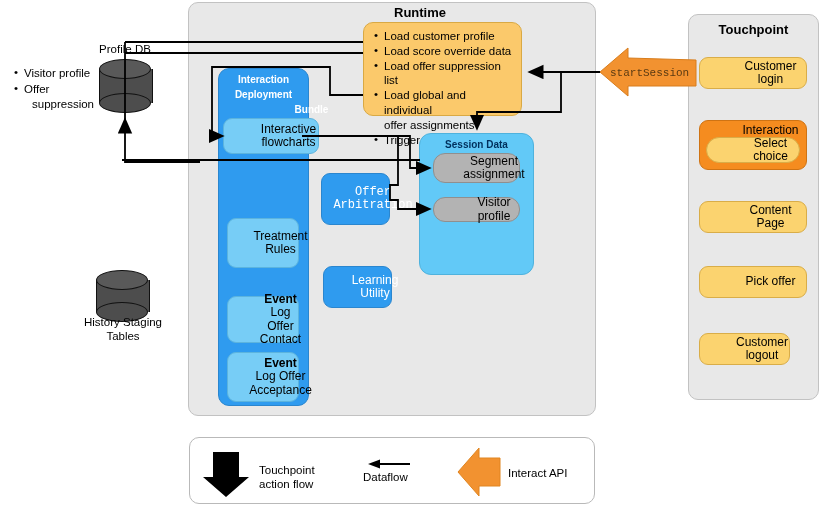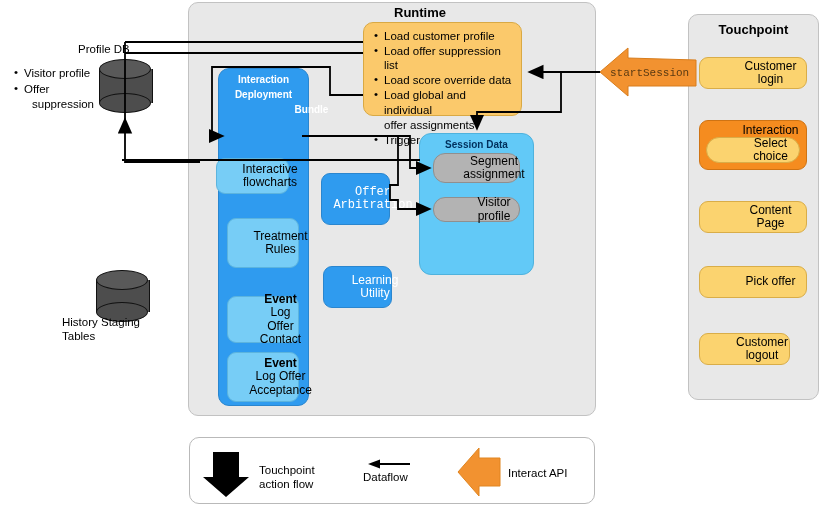--- a/index.html
+++ b/index.html
@@ -59,21 +59,21 @@
     background:#595959;border:1.5px solid #111;border-radius:50%;box-sizing:border-box;
   }
   .cyl .bot{
     position:absolute;left:0;bottom:0;width:100%;height:20px;
     background:#4d4d4d;border:1.5px solid #111;border-radius:50%;box-sizing:border-box;
   }
   .cyl .shadow{
     position:absolute;left:6px;bottom:-4px;width:100%;height:18px;
     background:rgba(0,0,0,.22);border-radius:50%;z-index:-1;
   }
-  .caption{position:absolute;text-align:left;font-size:11.5px;line-height:1.2;color:#000;}
+  .caption{position:absolute;text-align:center;font-size:11.5px;line-height:1.2;color:#000;}
 
   
   .freelist{position:absolute;font-size:11.5px;line-height:1.35;}
   .freelist div{position:relative;padding-left:10px;}
   .freelist div.b:before{content:"\2022";position:absolute;left:0;top:-1px;}
   .freelist div.i{padding-left:18px;}
 
   
   .legend{
     position:absolute;box-sizing:border-box;background:#ffffff;
@@ -88,34 +88,34 @@
 </head>
 <body>
 
 <div class="panel" style="left:188px;top:2px;width:408px;height:414px;">
 </div>
 <div class="panel-title" style="left:188px;top:5px;width:464px;">Runtime</div>
 
 <div class="bullets" style="left:363px;top:22px;width:159px;height:94px;">
   <ul>
     <li>Load customer profile</li>
+    <li>Load score override data</li>
     <li>Load offer suppression list</li>
-    <li>Load score override data</li>
     <li>Load global and individual</li>
     <li class="cont">offer assignments</li>
     <li>Trigger segmentation</li>
   </ul>
 </div>
 
 <div class="rbox blue-mid" style="left:218px;top:68px;width:91px;height:338px;border-radius:11px;"></div>
 <div class="stacktitle" style="left:218px;top:74px;width:91px;">Interaction</div>
 <div class="stacktitle" style="left:218px;top:89px;width:91px;">Deployment</div>
 <div class="stacktitle" style="left:218px;top:104px;width:91px;padding-left:48px;">Bundle</div>
 
-<div class="rbox blue-light" style="left:216px;top:118px;width:73px;height:36px;margin-top:40px;">
+<div class="rbox blue-light" style="left:223px;top:118px;width:96px;height:36px;">
   <span>Interactive flowcharts</span>
 </div>
 
 <div class="rbox blue-light" style="left:227px;top:218px;width:72px;height:50px;">
   <span>Treatment Rules</span>
 </div>
 
 <div class="rbox blue-light" style="left:227px;top:296px;width:72px;height:47px;flex-direction:column;">
   <span class="ev-title">Event</span>
   <span>Log Offer Contact</span>

